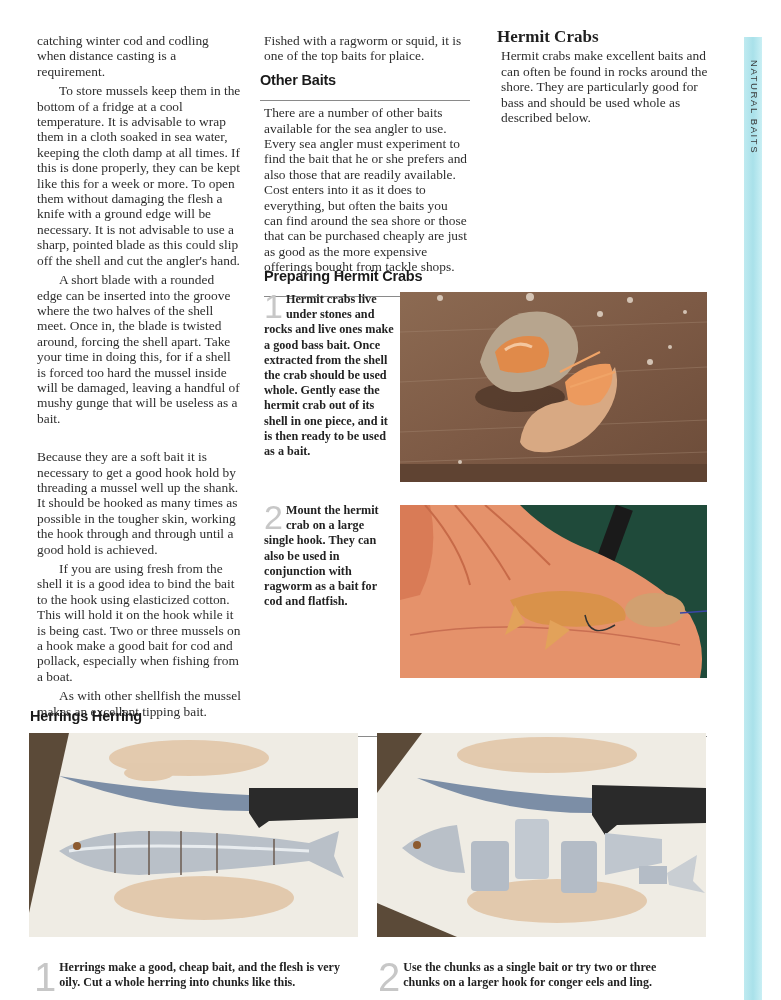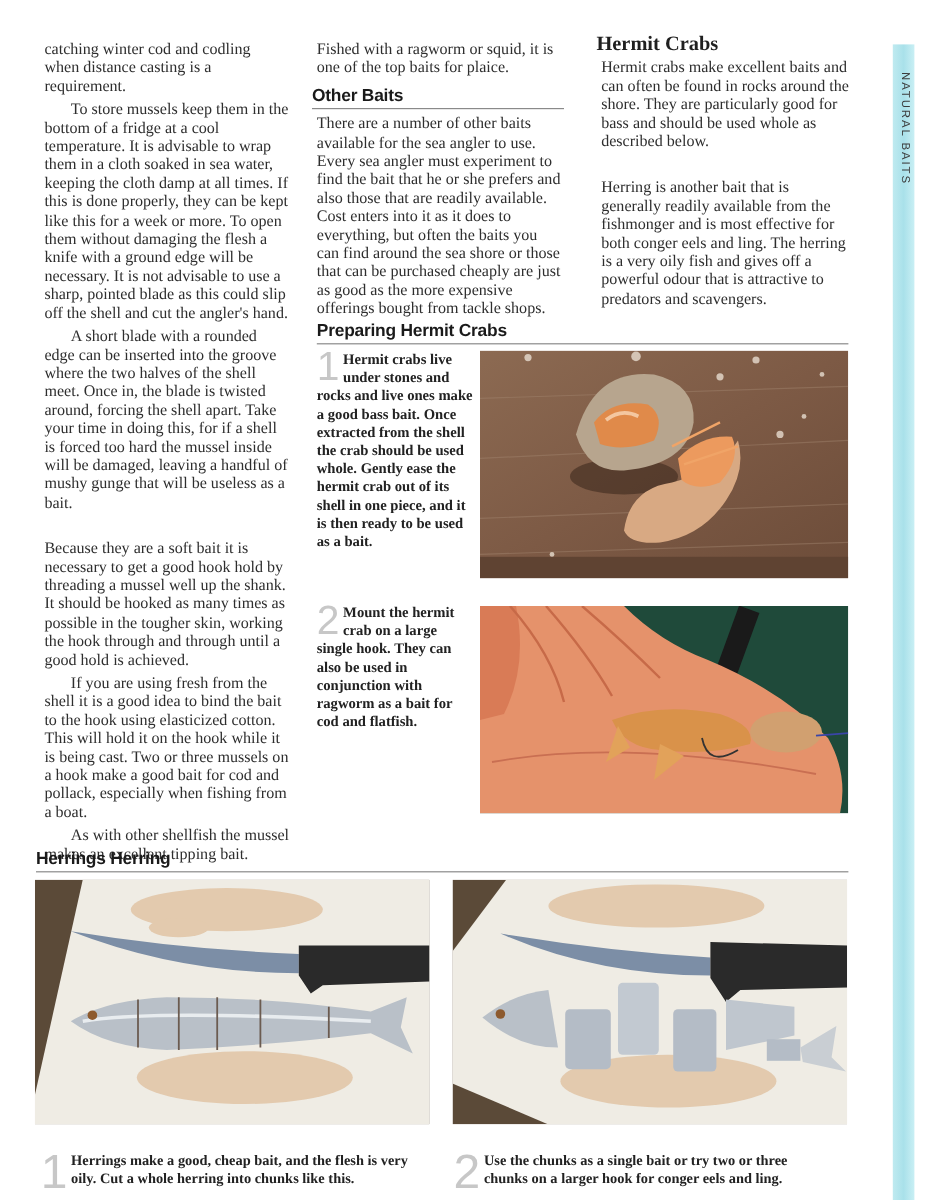--- a/index.html
+++ b/index.html
@@ -6,21 +6,21 @@
     html, body { width: 781px; height: 1000px; background: #ffffff; overflow: hidden; }
     body { position: relative; font-family: "DejaVu Serif", "Liberation Serif", serif; color: #2b2b2b; }
 
     .body-text { font-family: "Liberation Serif", serif; font-size: 13.4px; line-height: 15.4px; color: #2e2e2e; }
     .body-text p { margin: 4px; }
     .body-text p.indent { text-indent: 22px; }
     .subhead { font-family: "Liberation Serif", serif; font-weight: bold; font-size: 17px; line-height: 15.4px; color: #1f1f1f; }
 
     .section-head {
       font-family: "Liberation Sans", sans-serif; font-weight: bold; font-size: 14.5px; color: #1a1a1a;
-      border-bottom: 1.5px solid #8a8a8a; padding-bottom: 2px; letter-spacing: -0.2px;
+      border-bottom: 1.5px solid #8a8a8a; padding-bottom: 12px; letter-spacing: -0.2px;
     }
 
     .col { position: absolute; }
     #col1 { left: 33px; top: 29px; width: 212px; }
     #col2 { left: 260px; top: 29px; width: 212px; }
     #col3 { left: 497px; top: 29px; width: 215px; }
 
     
     #side-tab {
       position: absolute; left: 744px; top: 37px; width: 18px; height: 963px;
@@ -63,21 +63,20 @@
 <div id="col2" class="col body-text">
   <p>Fished with a ragworm or squid, it is one of the top baits for plaice.</p>
   <div class="section-head" style="margin-top:9px; margin-bottom:3px; width:210px;">Other Baits</div>
   <p>There are a number of other baits available for the sea angler to use. Every sea angler must experiment to find the bait that he or she prefers and also those that are readily available. Cost enters into it as it does to everything, but often the baits you can find around the sea shore or those that can be purchased cheaply are just as good as the more expensive offerings bought from tackle shops.</p>
 </div>
 
 <div id="col3" class="col body-text">
   <div class="subhead">Hermit Crabs</div>
   <p>Hermit crabs make excellent baits and can often be found in rocks around the shore. They are particularly good for bass and should be used whole as described below.</p>
   <div style="height:15px"></div>
-  <p>Herring is another bait that is generally readily available from the fishmonger and is most effective for both conger eels and ling. The herring is a very oily fish and gives off a powerful odour that is attractive to predators and scavengers.</p>
 </div>
 
 <div class="section-head" style="position:absolute; left:264px; top:268px; width:443px;">Preparing Hermit Crabs</div>
 
 <div class="step" style="position:absolute; left:264px; top:292px; width:130px;">
   <span class="step-num">1</span>
   <span>Hermit crabs live under stones and rocks and live ones make a good bass bait. Once extracted from the shell the crab should be used whole. Gently ease the hermit crab out of its shell in one piece, and it is then ready to be used as a bait.</span>
 </div>
 
 <div class="step" style="position:absolute; left:264px; top:503px; width:130px;">

